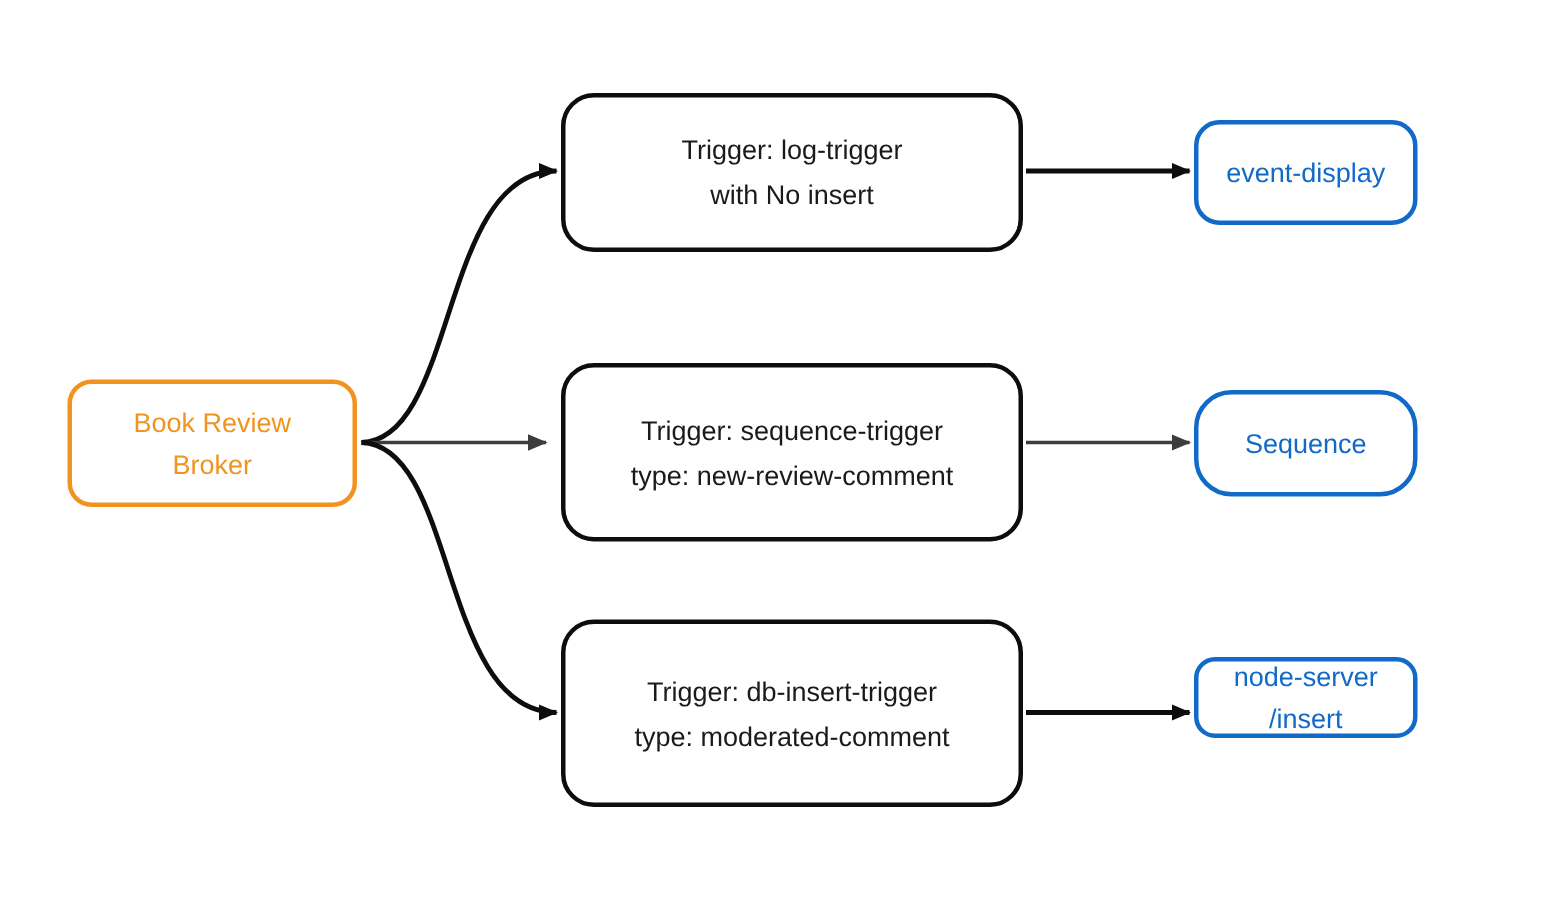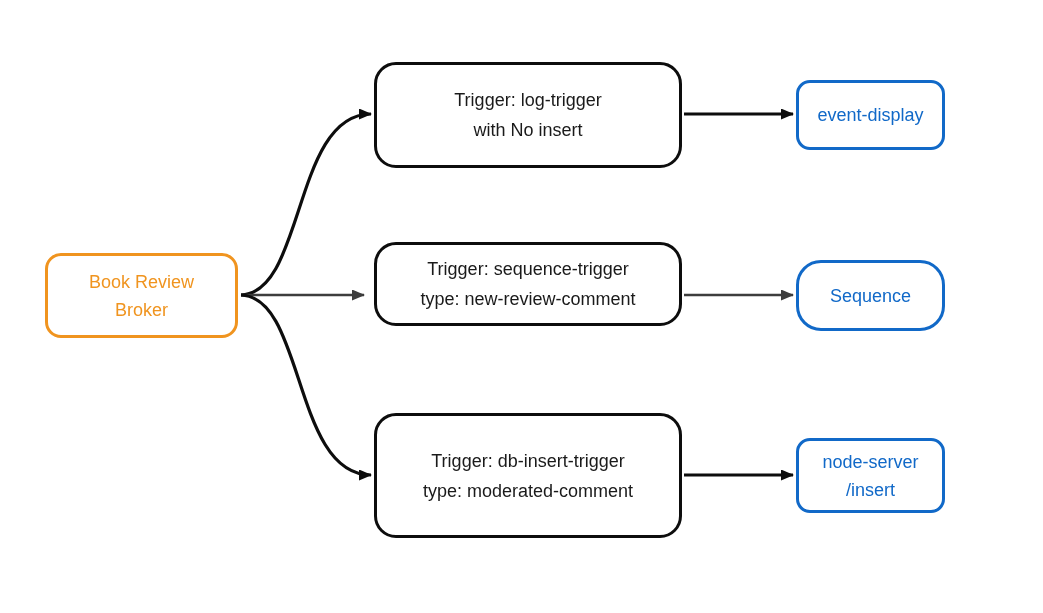--- a/index.html
+++ b/index.html
@@ -90,44 +90,44 @@
     <span class="line">Broker</span>
   </div>
 
   <div class="node node-trigger" style="left:374px; top:62px; width:308px; height:106px;">
     <span class="line">
       <span class="b">Trigger: log-trigger</span>
     </span>
     <span class="line">with No insert</span>
   </div>
 
-  <div class="node node-trigger" style="left:374px; top:242px; width:308px; height:84px;">
+  <div class="node node-trigger" style="left:374px; top:242px; width:308px; height:119px;">
     <span class="line">
       <span class="b">Trigger: sequence-trigger</span>
     </span>
     <span class="line">
       <span class="b">type</span><span>: new-review-comment</span>
     </span>
   </div>
 
   <div class="node node-trigger" style="left:374px; top:413px; width:308px; height:125px;">
     <span class="line">
       <span class="b">Trigger: db-insert-trigger</span>
     </span>
     <span class="line">
       <span class="b">type</span><span>: moderated-comment</span>
     </span>
   </div>
 
-  <div class="node node-sink" style="left:796px; top:80px; width:149px; height:70px;">
+  <div class="node node-sink" style="left:796px; top:80px; width:149px; height:70px;border-radius:17px;">
     <span class="line">event-display</span>
   </div>
 
   <div class="node node-sink" style="left:796px; top:260px; width:149px; height:71px;border-radius:25px;">
     <span class="line">Sequence</span>
   </div>
 
-  <div class="node node-sink" style="left:796px; top:438px; width:149px; height:75px;">
+  <div class="node node-sink" style="left:796px; top:438px; width:149px; height:54px;">
     <span class="line">node-server</span>
     <span class="line">/insert</span>
   </div>
 
 </div>
 
 </body></html>

